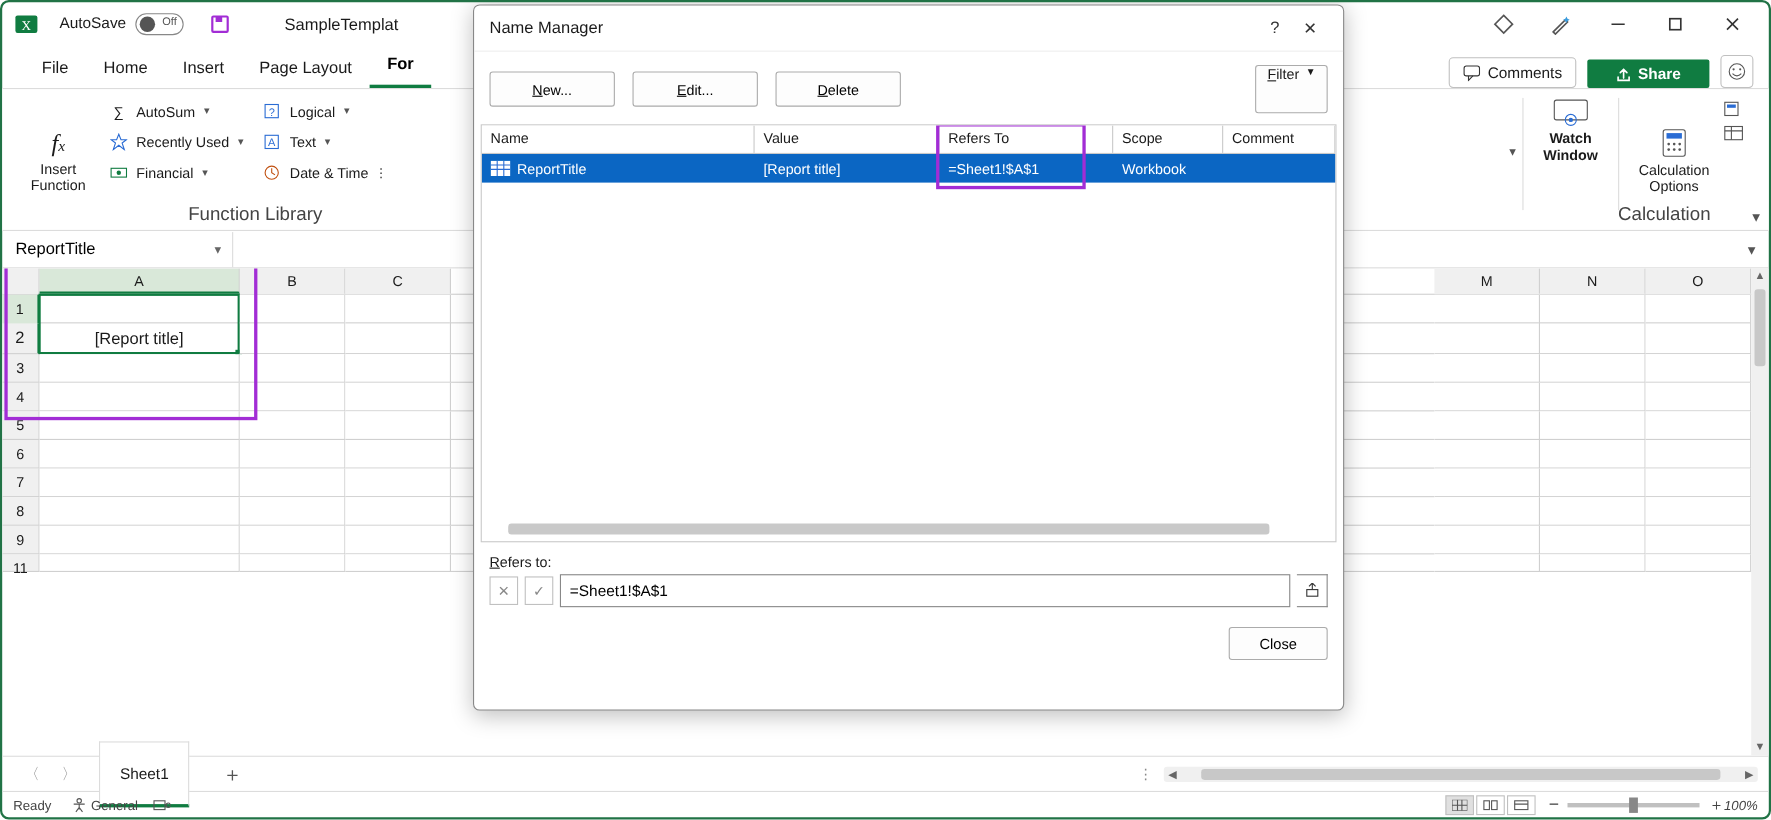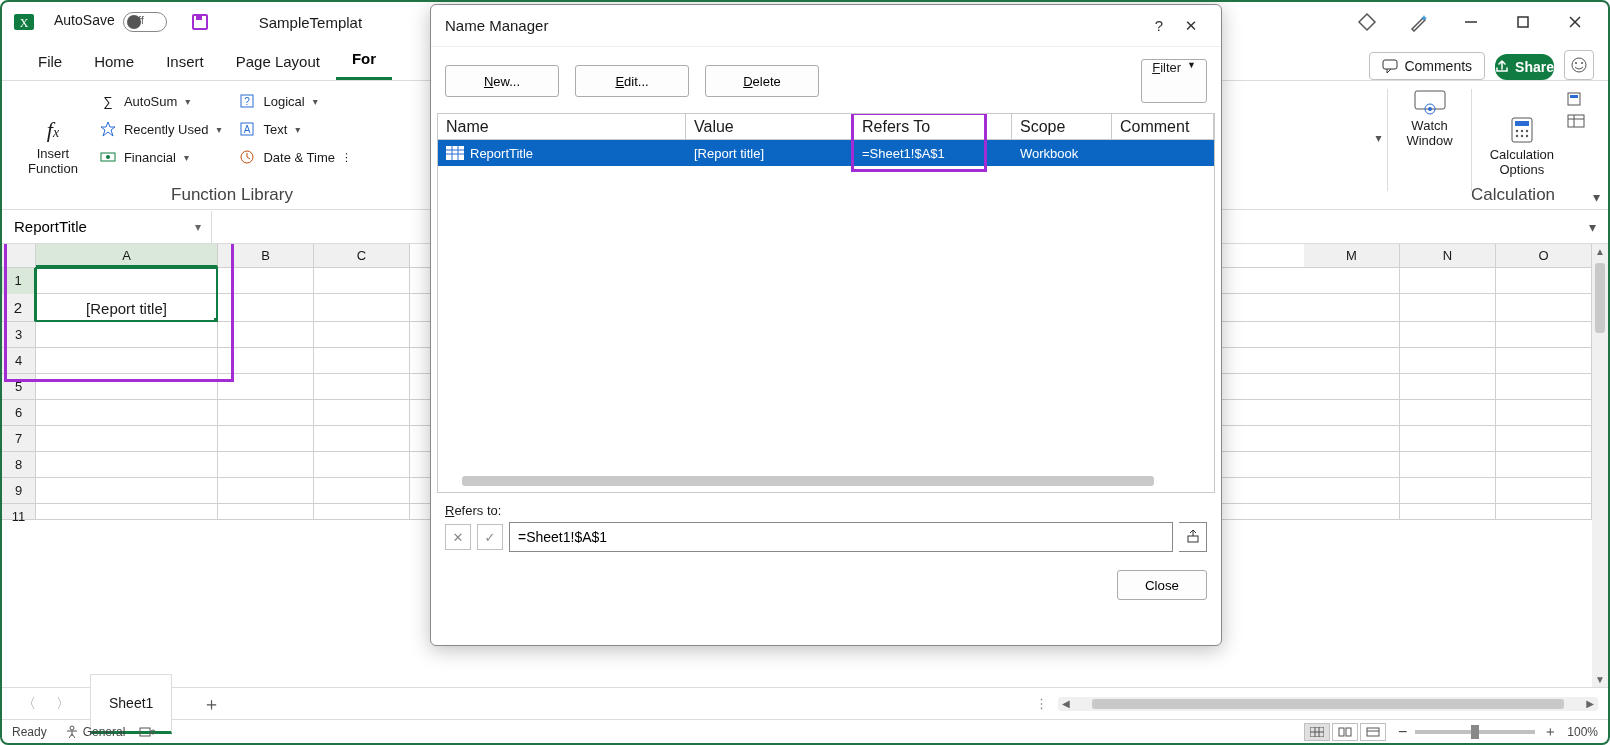--- a/index.html
+++ b/index.html
@@ -19,34 +19,34 @@
     width:1610px; height:745px; position:relative;
     border:2px solid var(--green-border); border-radius:8px;
   }
 
   
   .titlebar { display:flex; align-items:center; height:40px; padding:0 10px; }
   .titlebar .excel-icon { margin-right:18px; }
   .autosave { display:flex; align-items:flex-start; font-size:14px; gap:8px; margin-right:14px;}
   .toggle { width:44px; height:20px; border:1px solid #888; border-radius:10px; position:relative; background:#fff;}
   .toggle .knob { width:14px; height:14px; background:#555; border-radius:50%; position:absolute; top:2px; left:3px;}
-  .toggle .lbl { position:absolute; right:22px; top:2px; font-size:10px; color:#555;}
+  .toggle .lbl { position:absolute; right:5px; top:2px; font-size:10px; color:#555;}
   .qat-btn { width:30px; height:30px; display:flex; align-items:center; justify-content:center; border-radius:4px; margin:0 4px;}
   .docname { font-size:15px; margin-left:40px; }
   .titlebar .spacer { flex:1; }
   .title-right { display:flex; align-items:center; gap:26px; margin-right:10px;}
   .title-ctrl { width:26px; height:26px; display:flex; align-items:center; justify-content:center;}
 
   
   .tabstrip { display:flex; align-items:flex-end; height:38px; padding:0 14px 0 20px; }
   .tabstrip .tab { padding:8px 16px 10px; font-size:15px; cursor:pointer;}
   .tabstrip .tab.active { font-weight:600; border-bottom:3px solid var(--green); color:#000;}
   .tabstrip .tspacer{flex:1;}
   .tabstrip .comments { border:1px solid #c0c0c0; border-radius:4px; padding:5px 12px; display:flex; align-items:center; gap:6px; font-size:14px; margin-right:10px;}
-  .tabstrip .share { background:var(--green); color:#fff; border-radius:12px; padding:5px 0; display:flex; align-items:flex-start; gap:6px; font-size:14px; font-weight:600;}
+  .tabstrip .share { background:var(--green); color:#fff; border-radius:2px; padding:5px 26px; display:flex; align-items:flex-end; gap:6px; font-size:14px; font-weight:600;}
   .tabstrip .emoji { border:1px solid #c0c0c0; width:30px; height:30px; border-radius:4px; display:flex; align-items:center; justify-content:center; margin-left:10px;}
 
   
   .ribbon { height:130px; border-top:1px solid #dcdcdc; border-bottom:1px solid #dcdcdc; background:#fff;
             display:flex; padding:4px 8px 0 8px; position:relative;}
   .group { display:flex; flex-direction:column; height:100%; padding:0 10px; }
   .group .lbl { text-align:center; font-size:17px; color:#444; margin-top:auto; padding:4px 0 2px;}
   .sep { width:1px; background:#dcdcdc; margin:4px 0 18px;}
   .vbtn { display:flex; flex-direction:column; align-items:center; justify-content:center; gap:4px; padding:4px 8px; text-align:center; line-height:1.15; font-size:13px;}
   .hbtn { display:flex; align-items:center; gap:6px; padding:2px 4px; font-size:13px; white-space:nowrap;}
@@ -112,21 +112,21 @@
             display:flex; flex-direction:column;}
   .dlg-title { display:flex; align-items:center; height:42px; padding:0 14px; font-size:15px; border-bottom:1px solid #eee;}
   .dlg-title .sp{flex:1;}
   .dlg-title .tbtn{ width:32px; text-align:center; font-size:15px; color:#333;}
   .dlg-toolbar { display:flex; align-items:center; gap:16px; padding:12px 14px 10px;}
   .dlg-btn { min-width:114px; height:32px; border:1px solid var(--btn-border); background:#fdfdfd; border-radius:3px; font-size:13px;}
   .dlg-toolbar .sp{flex:1;}
   .dlg-filter { height:44px; border:1px solid var(--btn-border); background:#fdfdfd; border-radius:3px; padding:0 10px; display:flex; align-items:flex-start; gap:6px; font-size:13px;}
   .nm-list { margin:0 6px; border:1px solid #c9c9c9; height:380px; position:relative; overflow:hidden;}
   .nm-hdr { display:flex; background:#fff; height:26px; border-bottom:1px solid #c9c9c9;}
-  .nm-hdr .col { border-right:1px solid #c9c9c9; padding:4px 8px; font-size:16px;}
+  .nm-hdr .col { border-right:1px solid #c9c9c9; padding:4px 8px; font-size:13px;}
   .nm-row { display:flex; height:26px; align-items:center;}
   .nm-row .col { padding:0 8px; font-size:13px; overflow:hidden; white-space:nowrap;}
   .nm-row.sel { background:var(--sel-blue); color:#fff;}
   .nm-row .icon-c { display:flex; align-items:center; gap:6px;}
   .nm-scroll { position:absolute; left:24px; right:60px; bottom:6px; height:10px; background:#c9c9c9; border-radius:3px;}
   .c-name{width:248px;} .c-val{width:168px;} .c-ref{width:158px;} .c-scope{width:100px;} .c-com{flex:1;}
   .refers { padding:10px 14px 4px; font-size:13px;}
   .refers-row { display:flex; align-items:center; gap:6px; padding:0 14px 4px;}
   .refers-row .xbtn { width:26px; height:26px; border:1px solid #c0c0c0; display:flex; align-items:center; justify-content:center; color:#888;}
   .refers-row input { flex:1; height:30px; border:1px solid #888; padding:0 8px; font-size:14px;}
@@ -297,21 +297,21 @@
   <div class="sep"></div>
   <div class="group">
     <div class="vbtn">
       <span>
           <svg width="34" height="26">
             <rect x="2" y="2" width="30" height="18" rx="2" fill="none" stroke="#555"></rect>
             <circle cx="17" cy="20" r="5" fill="none" stroke="#2a6cd4"></circle>
             <circle cx="17" cy="20" r="2" fill="#2a6cd4"></circle>
           </svg>
         </span>
-      <span style="white-space:pre;">Watch
+      <span style="white-space:pre;font-weight:bold;">Watch
 Window</span>
     </div>
   </div>
   <div class="sep"></div>
   <div class="group" style="flex-direction:row;">
     <div class="vbtn">
       <span>
           <svg width="28" height="28">
             <rect x="4" y="2" width="20" height="24" rx="2" fill="none" stroke="#555"></rect>
             <rect x="7" y="5" width="14" height="5" fill="#2a6cd4"></rect>
@@ -547,21 +547,21 @@
           <rect x="1" y="1" width="12" height="8" fill="none" stroke="#555"></rect>
           <line x1="1" y1="4" x2="13" y2="4" stroke="#555"></line>
         </svg>
       </div>
   </div>
   <span style="font-size:16px;">−</span>
   <div class="zoom-slider">
       <div class="kn"></div>
     </div>
   <span style="font-size:14px;">＋</span>
-  <span style="margin-left:10px;">100%</span>
+  <span style="font-style:italic;">100%</span>
 </div>
 
 <div class="dialog">
   <div class="dlg-title">
     <span>Name Manager</span>
     <span class="sp"></span>
     <span class="tbtn">?</span>
     <span class="tbtn">✕</span>
   </div>
   <div class="dlg-toolbar">

